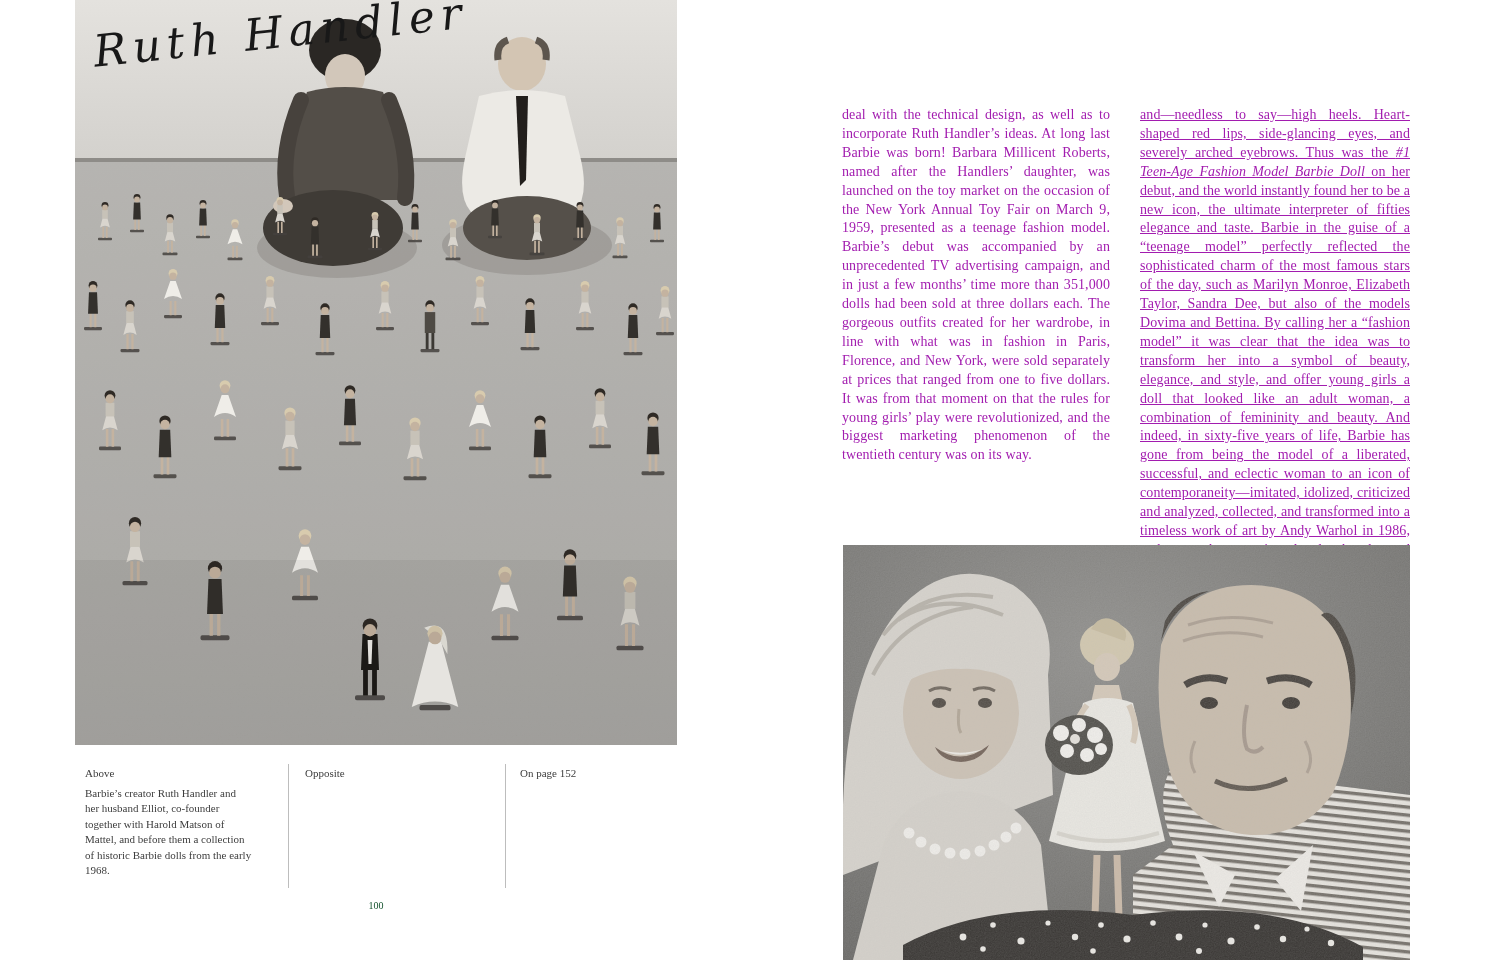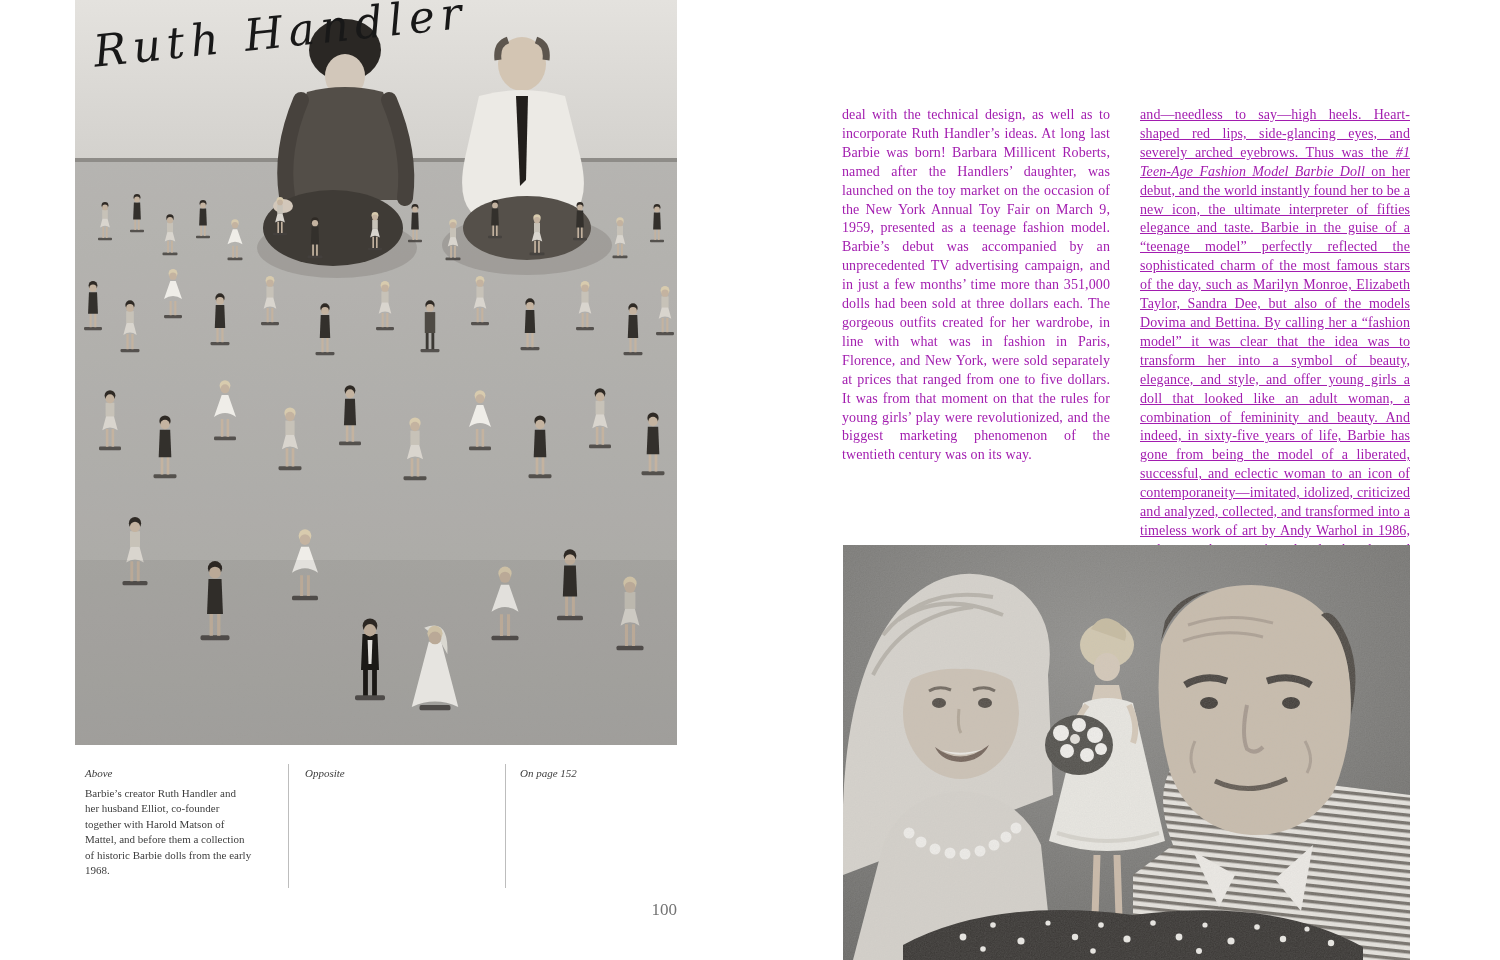--- a/index.html
+++ b/index.html
@@ -6,25 +6,25 @@
   .spread{position:relative;width:1500px;height:960px;background:#ffffff;overflow:hidden;
           font-family:"Liberation Serif",serif;color:#3e3e3e;}
 
   
   .photo1{position:absolute;left:75px;top:0;width:602px;height:745px;margin:0;}
   .photo1 svg{display:block;width:100%;height:100%;}
   .signature{position:absolute;left:16px;top:26px;font-family:"DejaVu Serif",serif;
              font-style:italic;font-size:44px;letter-spacing:6px;color:#181818;
              transform:rotate(-6deg);transform-origin:left top;white-space:nowrap;}
   .caption{position:absolute;top:766px;font-size:11px;line-height:15.5px;color:#3d3d3d;}
-  .caption .hd{font-style:italic;margin:0 0 4px 0;}
+  .caption .hd{margin:0 0 4px 0;}
   .caption .bd{white-space:pre;}
   .vdiv{position:absolute;top:764px;width:1px;height:124px;background:#bdbdbd;}
-  .folio{position:absolute;left:75px;top:900px;width:602px;text-align:right;
-         font-size:17px;color:#737373;}
+  .folio{position:absolute;left:75px;top:900px;width:602px;text-align:center;
+         font-size:10px;color:#14532d;}
 
   
   .textcol{position:absolute;top:106px;text-align:justify;font-size:14px;
            line-height:18.9px;letter-spacing:0.1px;color:#a21caf;}
   .textcol p{margin:0 0 18px 0;}
   #col1{left:842px;width:268px;}
   #col2{left:1140px;width:270px;text-decoration:underline;}
   .i{font-style:italic;}
   .photo2{position:absolute;left:843px;top:545px;width:567px;height:415px;margin:0;overflow:hidden;}
   .photo2 svg{display:block;width:100%;height:100%;}

